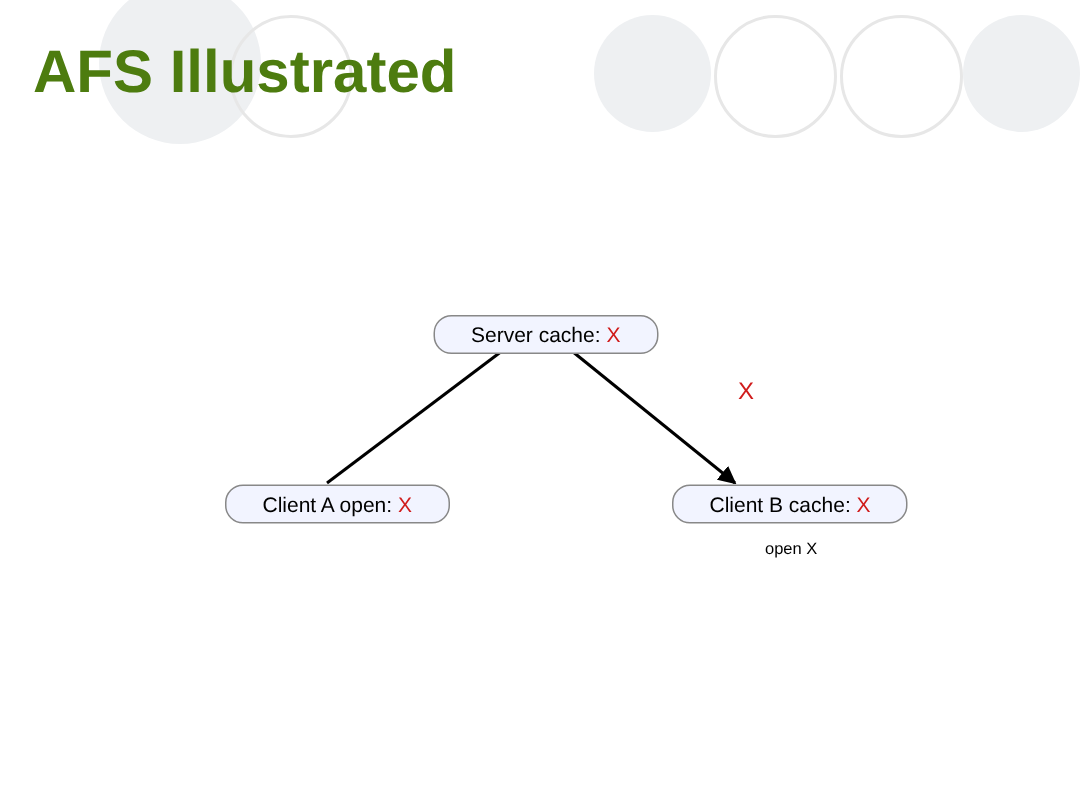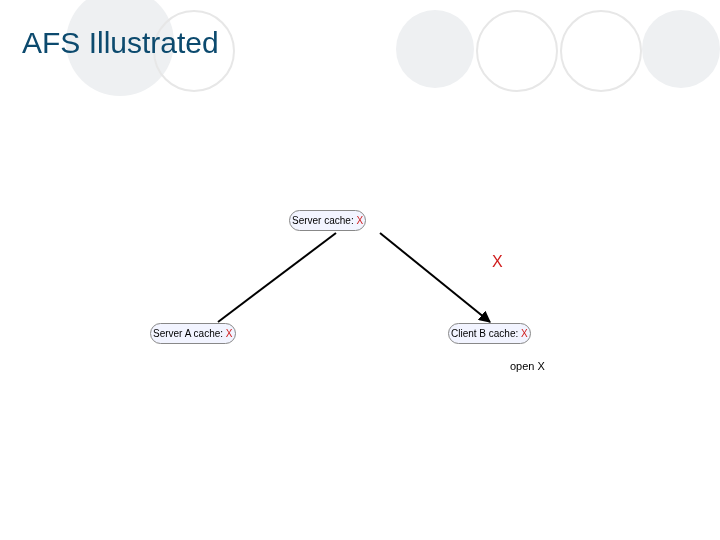--- a/index.html
+++ b/index.html
@@ -20,31 +20,31 @@
   }
   .decor-filled {
     position: absolute;
     border-radius: 50%;
     background: #eef0f2;
   }
   .title {
     position: absolute;
     left: 22px;
     top: 26px;
-    font-size: 30px;
-    color: #0c4a6e;
-    font-weight: 400;
+    font-size: 40px;
+    color: #4d7c0f;
+    font-weight: 700;
   }
   .node {
     position: absolute;
     border: 1px solid #888;
     border-radius: 12px;
     background: #f2f4ff;
-    padding: 4px 2px;
-    font-size: 10px;
+    padding: 4px 24px;
+    font-size: 14px;
     color: #000;
     white-space: nowrap;
   }
   .node .x-red {
     color: #d01c1c;
   }
   .label-x {
     position: absolute;
     font-size: 16px;
     color: #d01c1c;
@@ -87,20 +87,20 @@
   <line x1="380" y1="233" x2="490" y2="322" stroke="#000" stroke-width="2" marker-end="url(#arrow)"></line>
 </svg>
 
 <div class="node" style="left:289px; top:210px;">
   <span>Server cache: </span><span class="x-red">X</span>
 </div>
 
 <div class="label-x" style="left:492px; top:253px;">X</div>
 
 <div class="node" style="left:150px; top:323px;">
-  <span>Server A cache: </span><span class="x-red">X</span>
+  <span>Client A open: </span><span class="x-red">X</span>
 </div>
 
 <div class="node" style="left:448px; top:323px;">
   <span>Client B cache: </span><span class="x-red">X</span>
 </div>
 
 <div class="label-open" style="left:510px; top:360px;">open X</div>
 
 </body></html>

